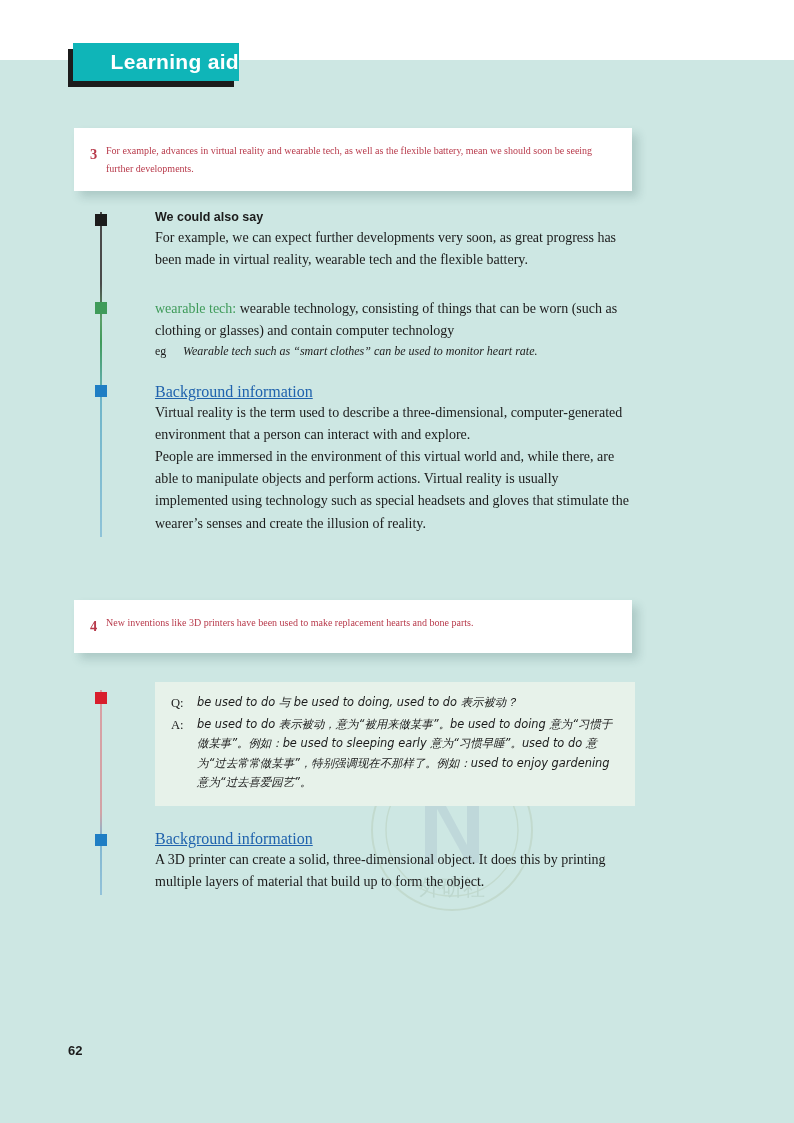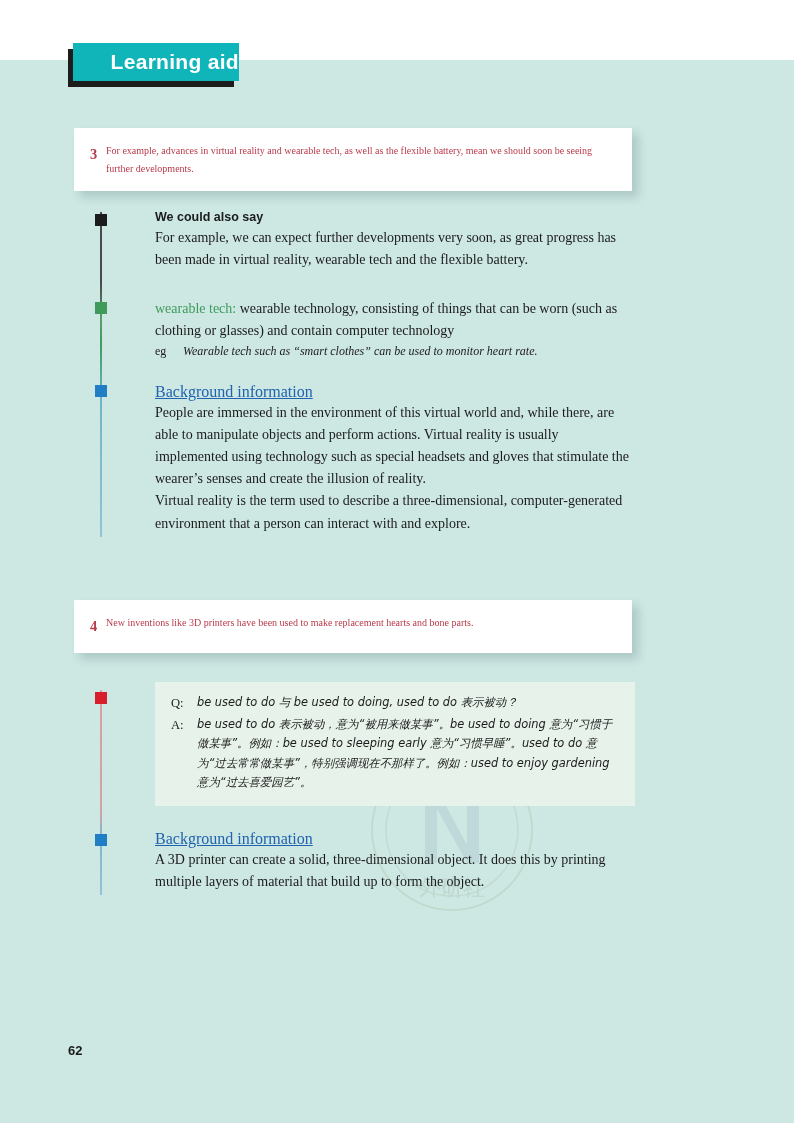--- a/index.html
+++ b/index.html
@@ -258,22 +258,22 @@
     <div class="eg-row">
       <span class="eg-label">eg</span>
       <span class="eg-italic">Wearable tech such as “smart clothes” can be used to monitor heart rate.</span>
     </div>
   </div>
 
   <div class="block" style="top:383px; width:480px;">
     <div>
       <span class="block-title-link">Background information</span>
     </div>
+    <div class="body-text">Virtual reality is the term used to describe a three-dimensional, computer-generated environment that a person can interact with and explore.</div>
     <div class="body-text">People are immersed in the environment of this virtual world and, while there, are able to manipulate objects and perform actions. Virtual reality is usually implemented using technology such as special headsets and gloves that stimulate the wearer’s senses and create the illusion of reality.</div>
-    <div class="body-text">Virtual reality is the term used to describe a three-dimensional, computer-generated environment that a person can interact with and explore.</div>
   </div>
 
   <div class="q-card" style="left:74px; top:600px; width:558px;">
     <div class="q-row">
       <span class="q-num">4</span>
       <span class="q-text">New inventions like 3D printers have been used to make replacement hearts and bone parts.</span>
     </div>
   </div>
 
   <div class="timeline" style="top:690px; height:205px;">

